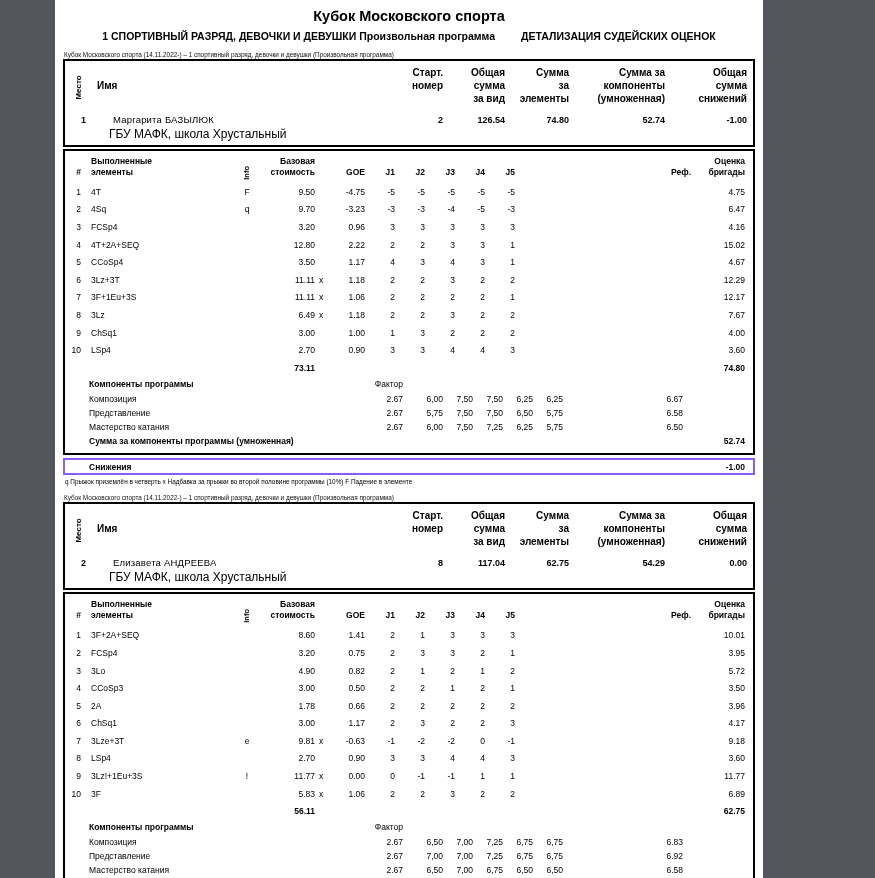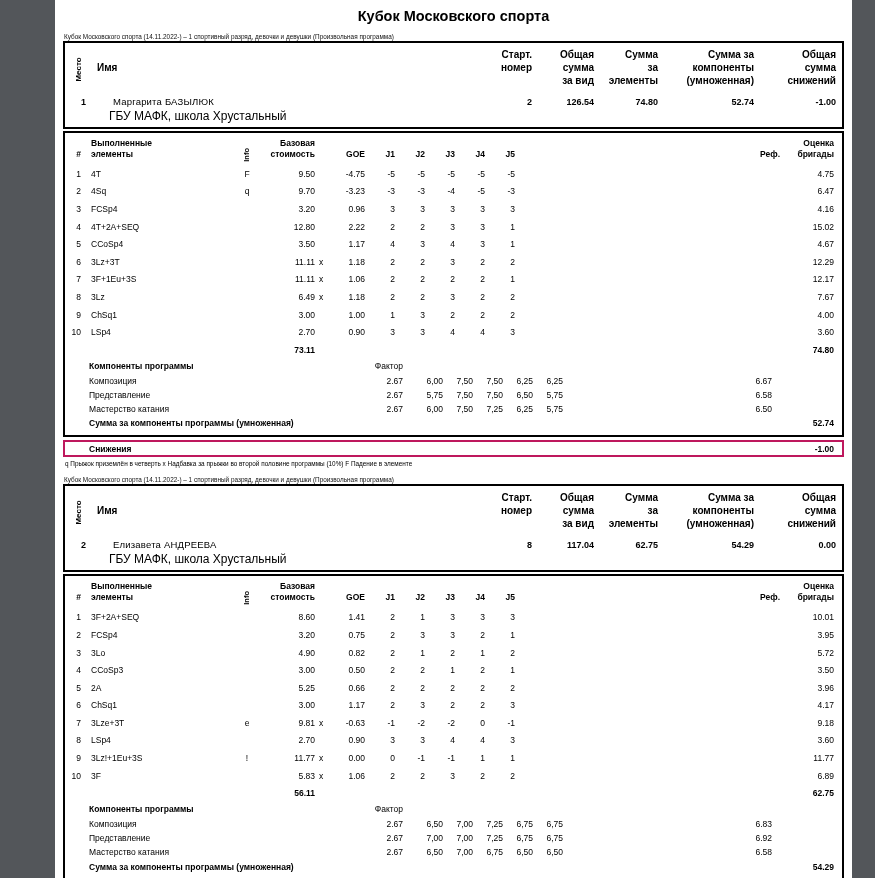--- a/index.html
+++ b/index.html
@@ -1,18 +1,18 @@
 <!DOCTYPE html>
 <html><head>
 <meta charset="utf-8">
 <style>
   * { margin:0; padding:0; box-sizing:border-box; }
   html,body { width:875px; height:878px; }
   body { background:#53565a; font-family:"Liberation Sans", sans-serif; color:#000; position:relative; }
-  .page { position:absolute; left:55px; top:0; width:797px; height:878px; background:#fff; overflow:hidden; }
+  .page { position:absolute; left:55px; top:0; width:708px; height:878px; background:#fff; overflow:hidden; }
 
   .title { text-align:center; font-weight:bold; font-size:14.5px; padding-top:8px; }
   .subtitle { display:flex; justify-content:center; gap:26px; font-weight:bold; font-size:10.5px; margin-top:6px; }
 
   .block { margin:0 8px; }
   .caption { font-size:6.4px; color:#111; margin-top:9px; margin-bottom:1px; padding-left:1px; white-space:nowrap; }
 
   
   .hdr-box { border:2px solid #000; position:relative; padding:5px 6px 4px 0; }
   .hdr-grid { display:grid; grid-template-columns:26px 1fr 56px 62px 64px 96px 82px; }
@@ -46,33 +46,37 @@
   .comp-head { height:16px; font-weight:bold; }
   .cp-label { grid-column:2; white-space:nowrap; }
   .cp-factor { text-align:right; }
   .cp-j { text-align:right; }
   .cp-val { text-align:right; padding-right:8px; }
   .comp-sum { height:16px; font-weight:bold; }
   .comp-sum .cp-label { grid-column:2 / span 8; }
   .comp-sum .cp-val { grid-column:11; }
 
   
-  .ded-box { border:2px solid #be185d; margin-top:3px; display:grid; grid-template-columns:24px 220px 1fr 70px; align-items:center; height:17px; font-size:8.5px; padding-right:8px; }
+  .ded-box { border:2px solid #8b5cf6; margin-top:3px; display:grid; grid-template-columns:24px 220px 1fr 70px; align-items:center; height:17px; font-size:8.5px; padding-right:8px; }
   .ded-label { grid-column:2; font-weight:bold; }
   .ded-detail { grid-column:3; }
   .ded-total { grid-column:4; text-align:right; font-weight:bold; }
 
   .footnote { font-size:6.4px; margin:3px 0 0 2px; white-space:nowrap; }
   .block2 { margin-top:3px; }
 </style>
 </head>
 <body>
 
 <div class="page">
   <div class="title">Кубок Московского спорта</div>
+  <div class="subtitle">
+    <span>1 СПОРТИВНЫЙ РАЗРЯД, ДЕВОЧКИ И ДЕВУШКИ Произвольная программа</span>
+    <span>ДЕТАЛИЗАЦИЯ СУДЕЙСКИХ ОЦЕНОК</span>
+  </div>
 
   <div class="block">
     <div class="caption">Кубок Московского спорта (14.11.2022-)  –  1 спортивный разряд, девочки и девушки  (Произвольная программа)</div>
 
     <div class="hdr-box">
       <div class="mesto-wrap">Место</div>
       <div class="hdr-grid">
         <div class="h"></div>
         <div class="h h-name">Имя</div>
         <div class="h">Старт.
@@ -476,21 +480,21 @@
           <div class="c-j">2</div>
           <div class="c-j">1</div>
           <div></div>
           <div class="c-ref"></div>
           <div class="c-score">3.50</div>
         </div>
           <div class="el-grid">
           <div class="c-num">5</div>
           <div class="c-name">2A</div>
           <div class="c-info"></div>
-          <div class="c-base">5.25</div>
+          <div class="c-base">1.78</div>
           <div class="c-x"></div>
           <div class="c-goe">0.66</div>
           <div class="c-j">2</div>
           <div class="c-j">2</div>
           <div class="c-j">2</div>
           <div class="c-j">2</div>
           <div class="c-j">2</div>
           <div></div>
           <div class="c-ref"></div>
           <div class="c-score">3.96</div>

